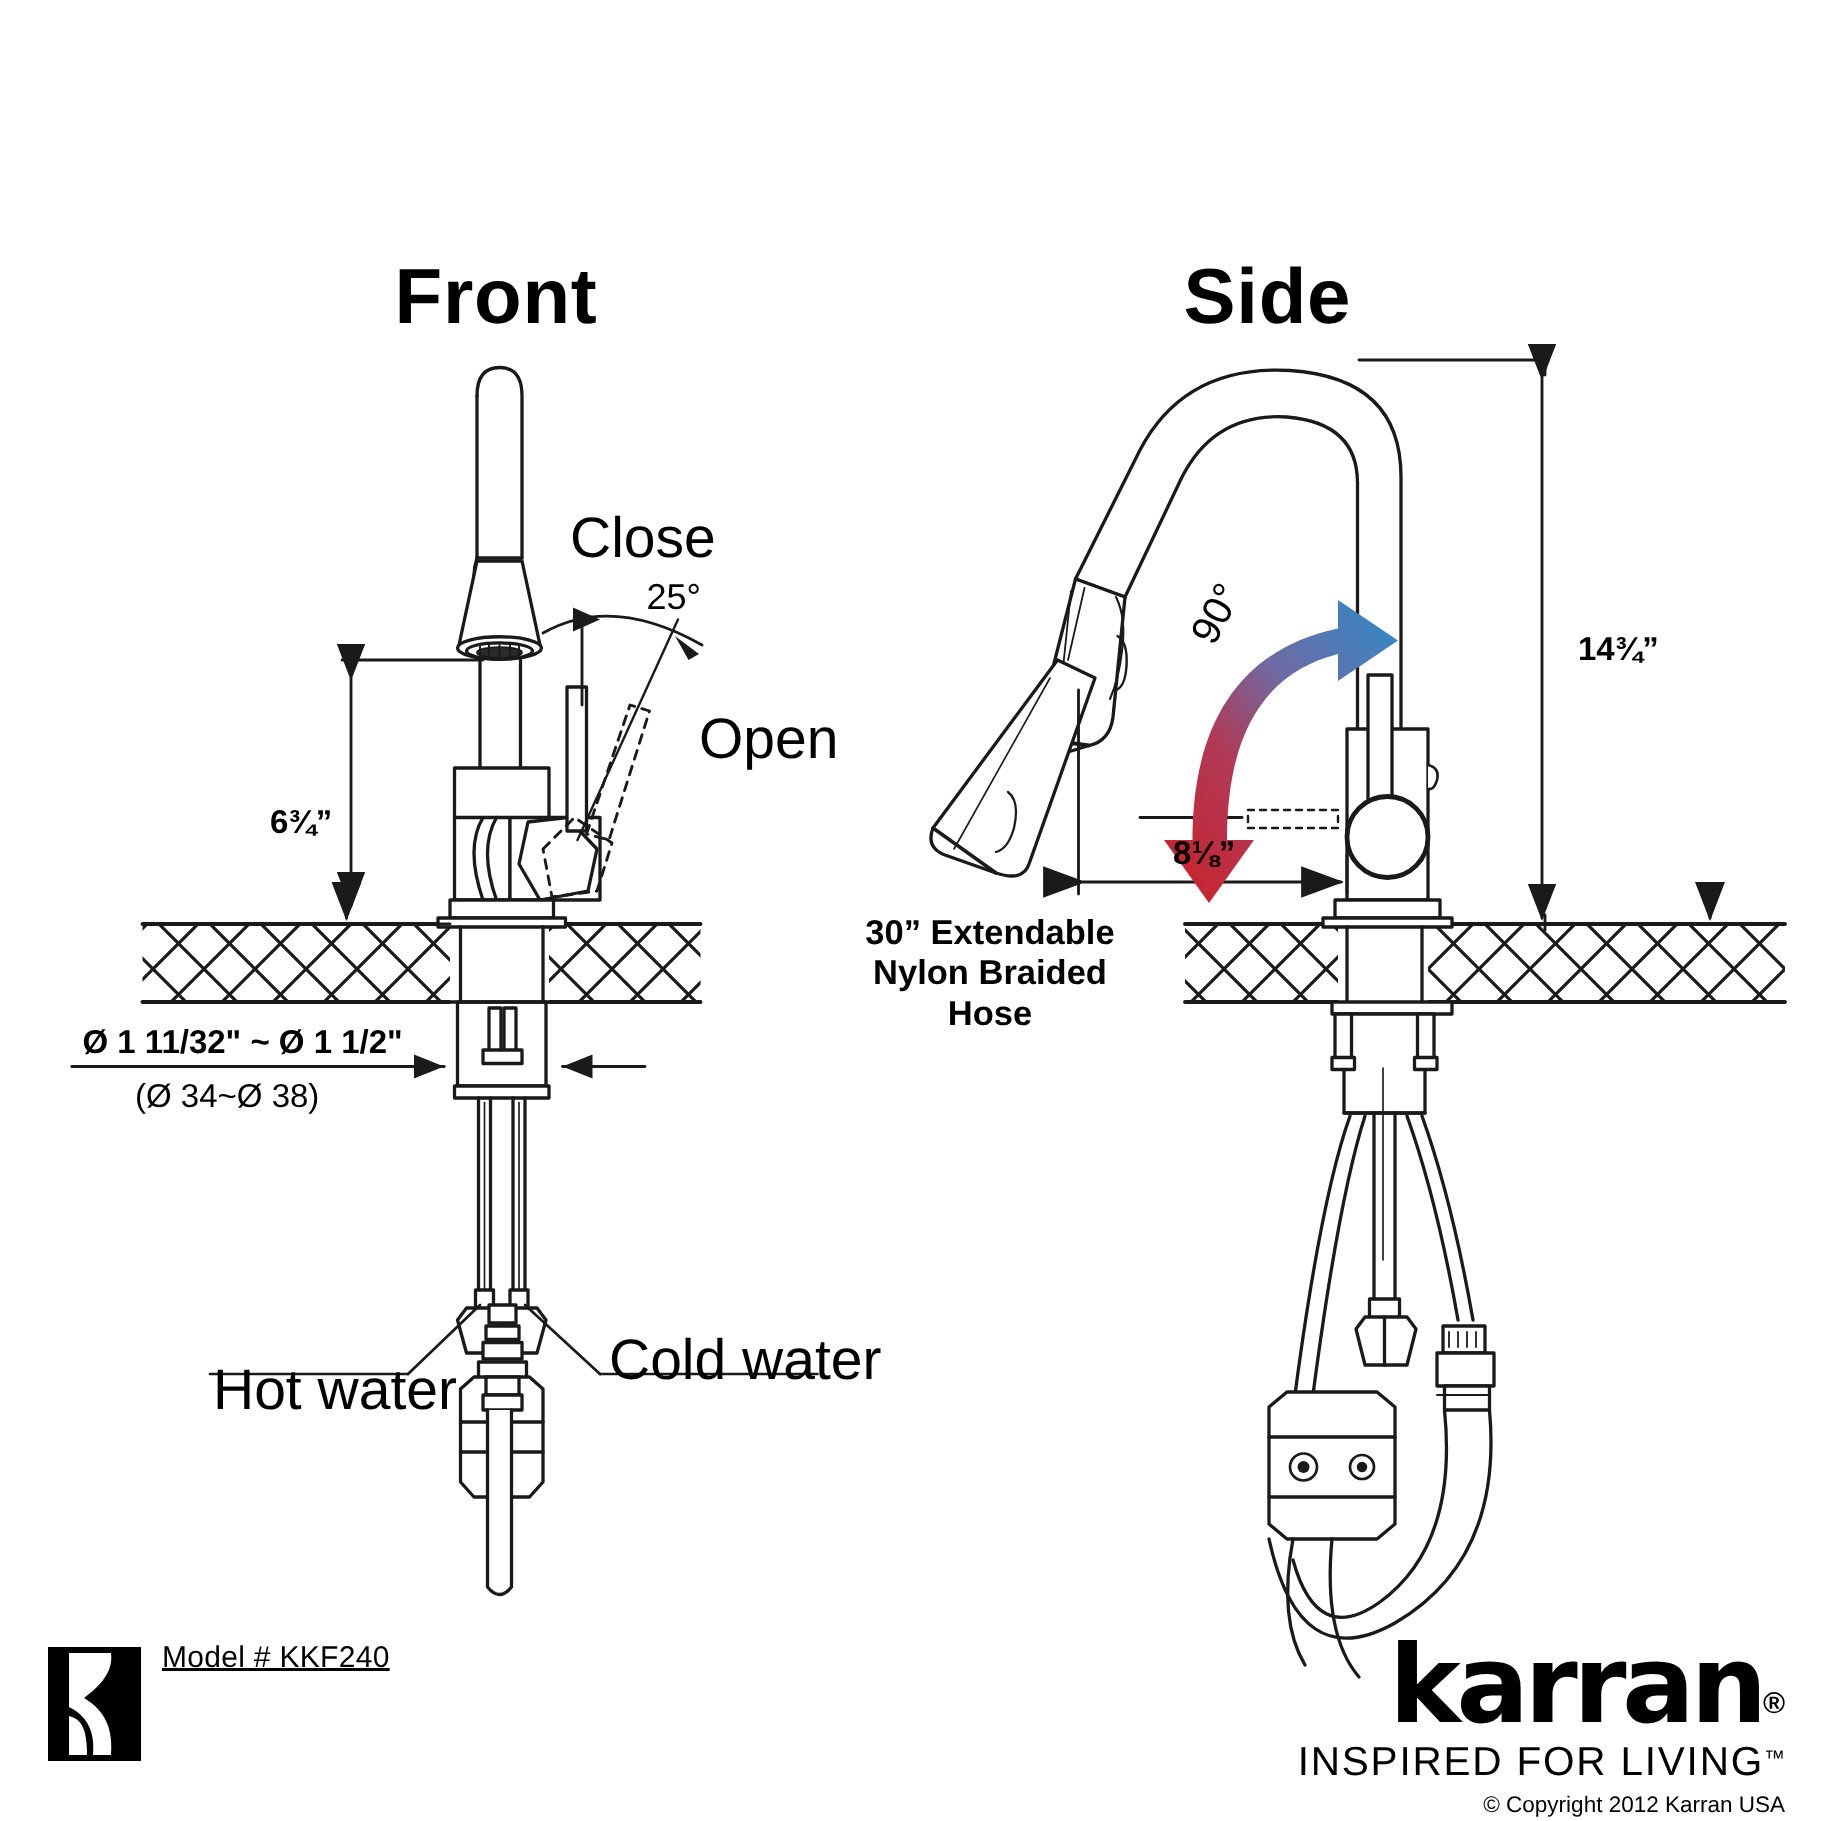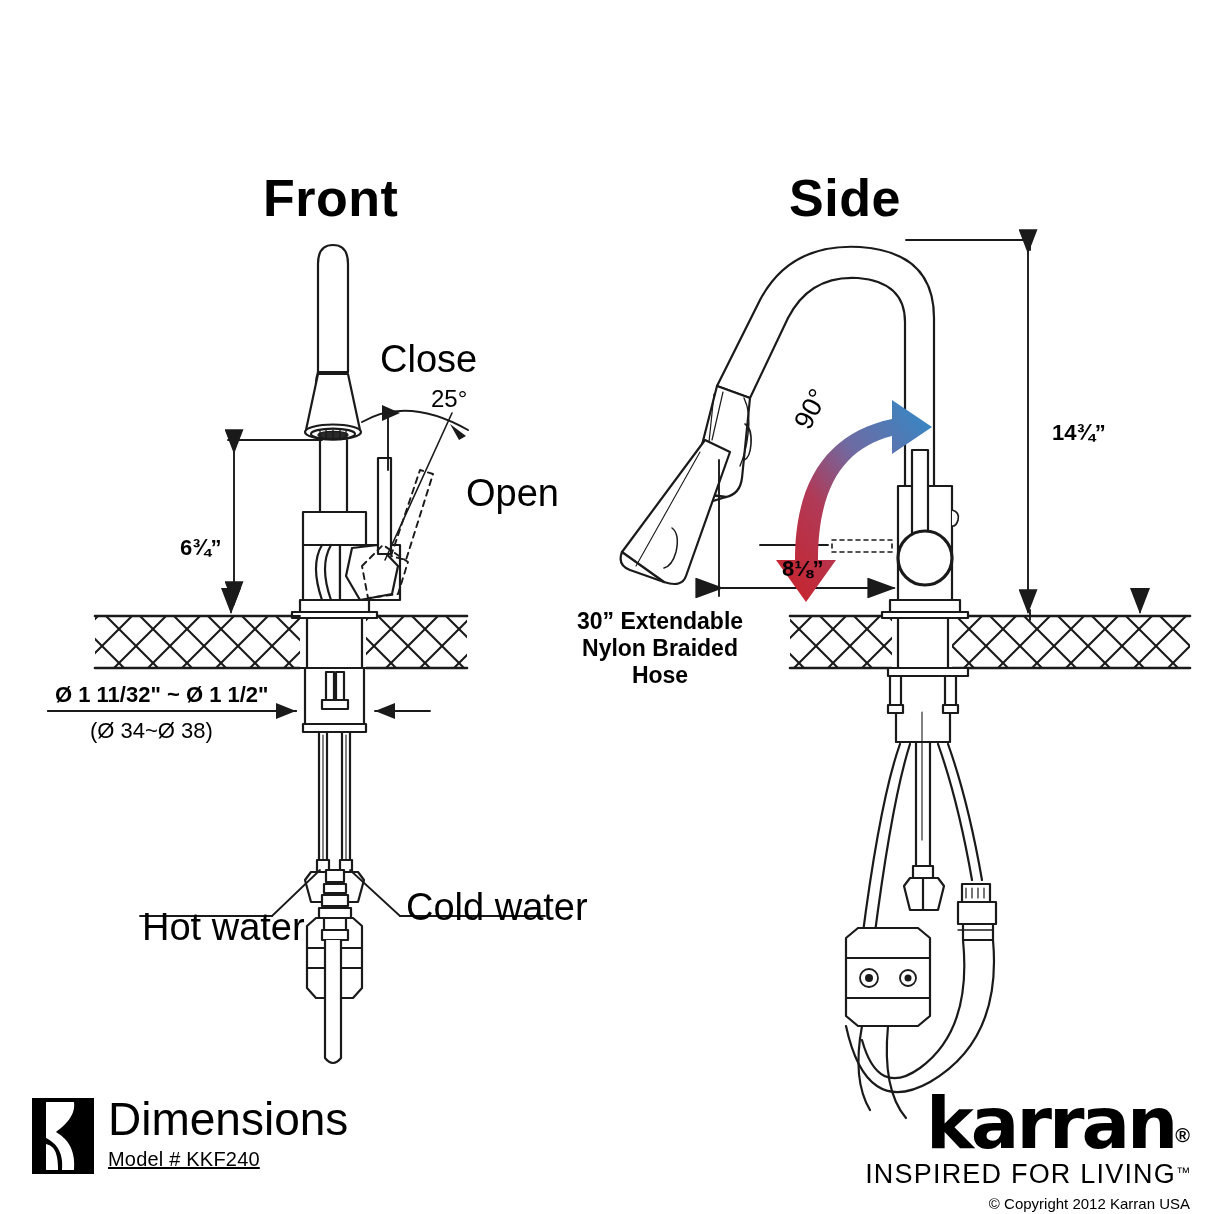--- a/index.html
+++ b/index.html
@@ -330,21 +330,20 @@
   </div>
 
   <div style="position:absolute;left:32px;top:1098px;display:flex;align-items:flex-start;">
     <svg width="62" height="76" viewBox="0 0 62 76">
       <rect x="0" y="0" width="62" height="76" fill="#000"></rect>
       <path d="M14,4 C14,4 40,4 42,4 C44,18 32,28 24,34 C34,40 44,50 42,72 L42,72 L30,72 C32,52 22,44 14,40 Z" fill="#fff"></path>
       <path d="M14,46 C22,48 26,54 26,72 L14,72 Z" fill="#fff"></path>
       <rect x="47" y="4" width="0" height="0" fill="#fff"></rect>
     </svg>
     <div style="margin-left:14px;margin-top:-6px;">
-      <div class="footer-title">Dimensions</div>
       <div class="footer-sub" style="margin-top:2px;">Model # KKF240</div>
     </div>
   </div>
 
   <div style="position:absolute;right:24px;top:1092px;text-align:right;">
     <div style="position:relative;line-height:0.88;">
       <span class="brand-word">karran</span><span style="font-size:20px;vertical-align:super;font-weight:700;">®</span>
     </div>
     <div style="margin-top:4px;text-align:center;">
       <span class="brand-tag">INSPIRED FOR LIVING</span><span style="font-size:14px;vertical-align:super;">™</span>

